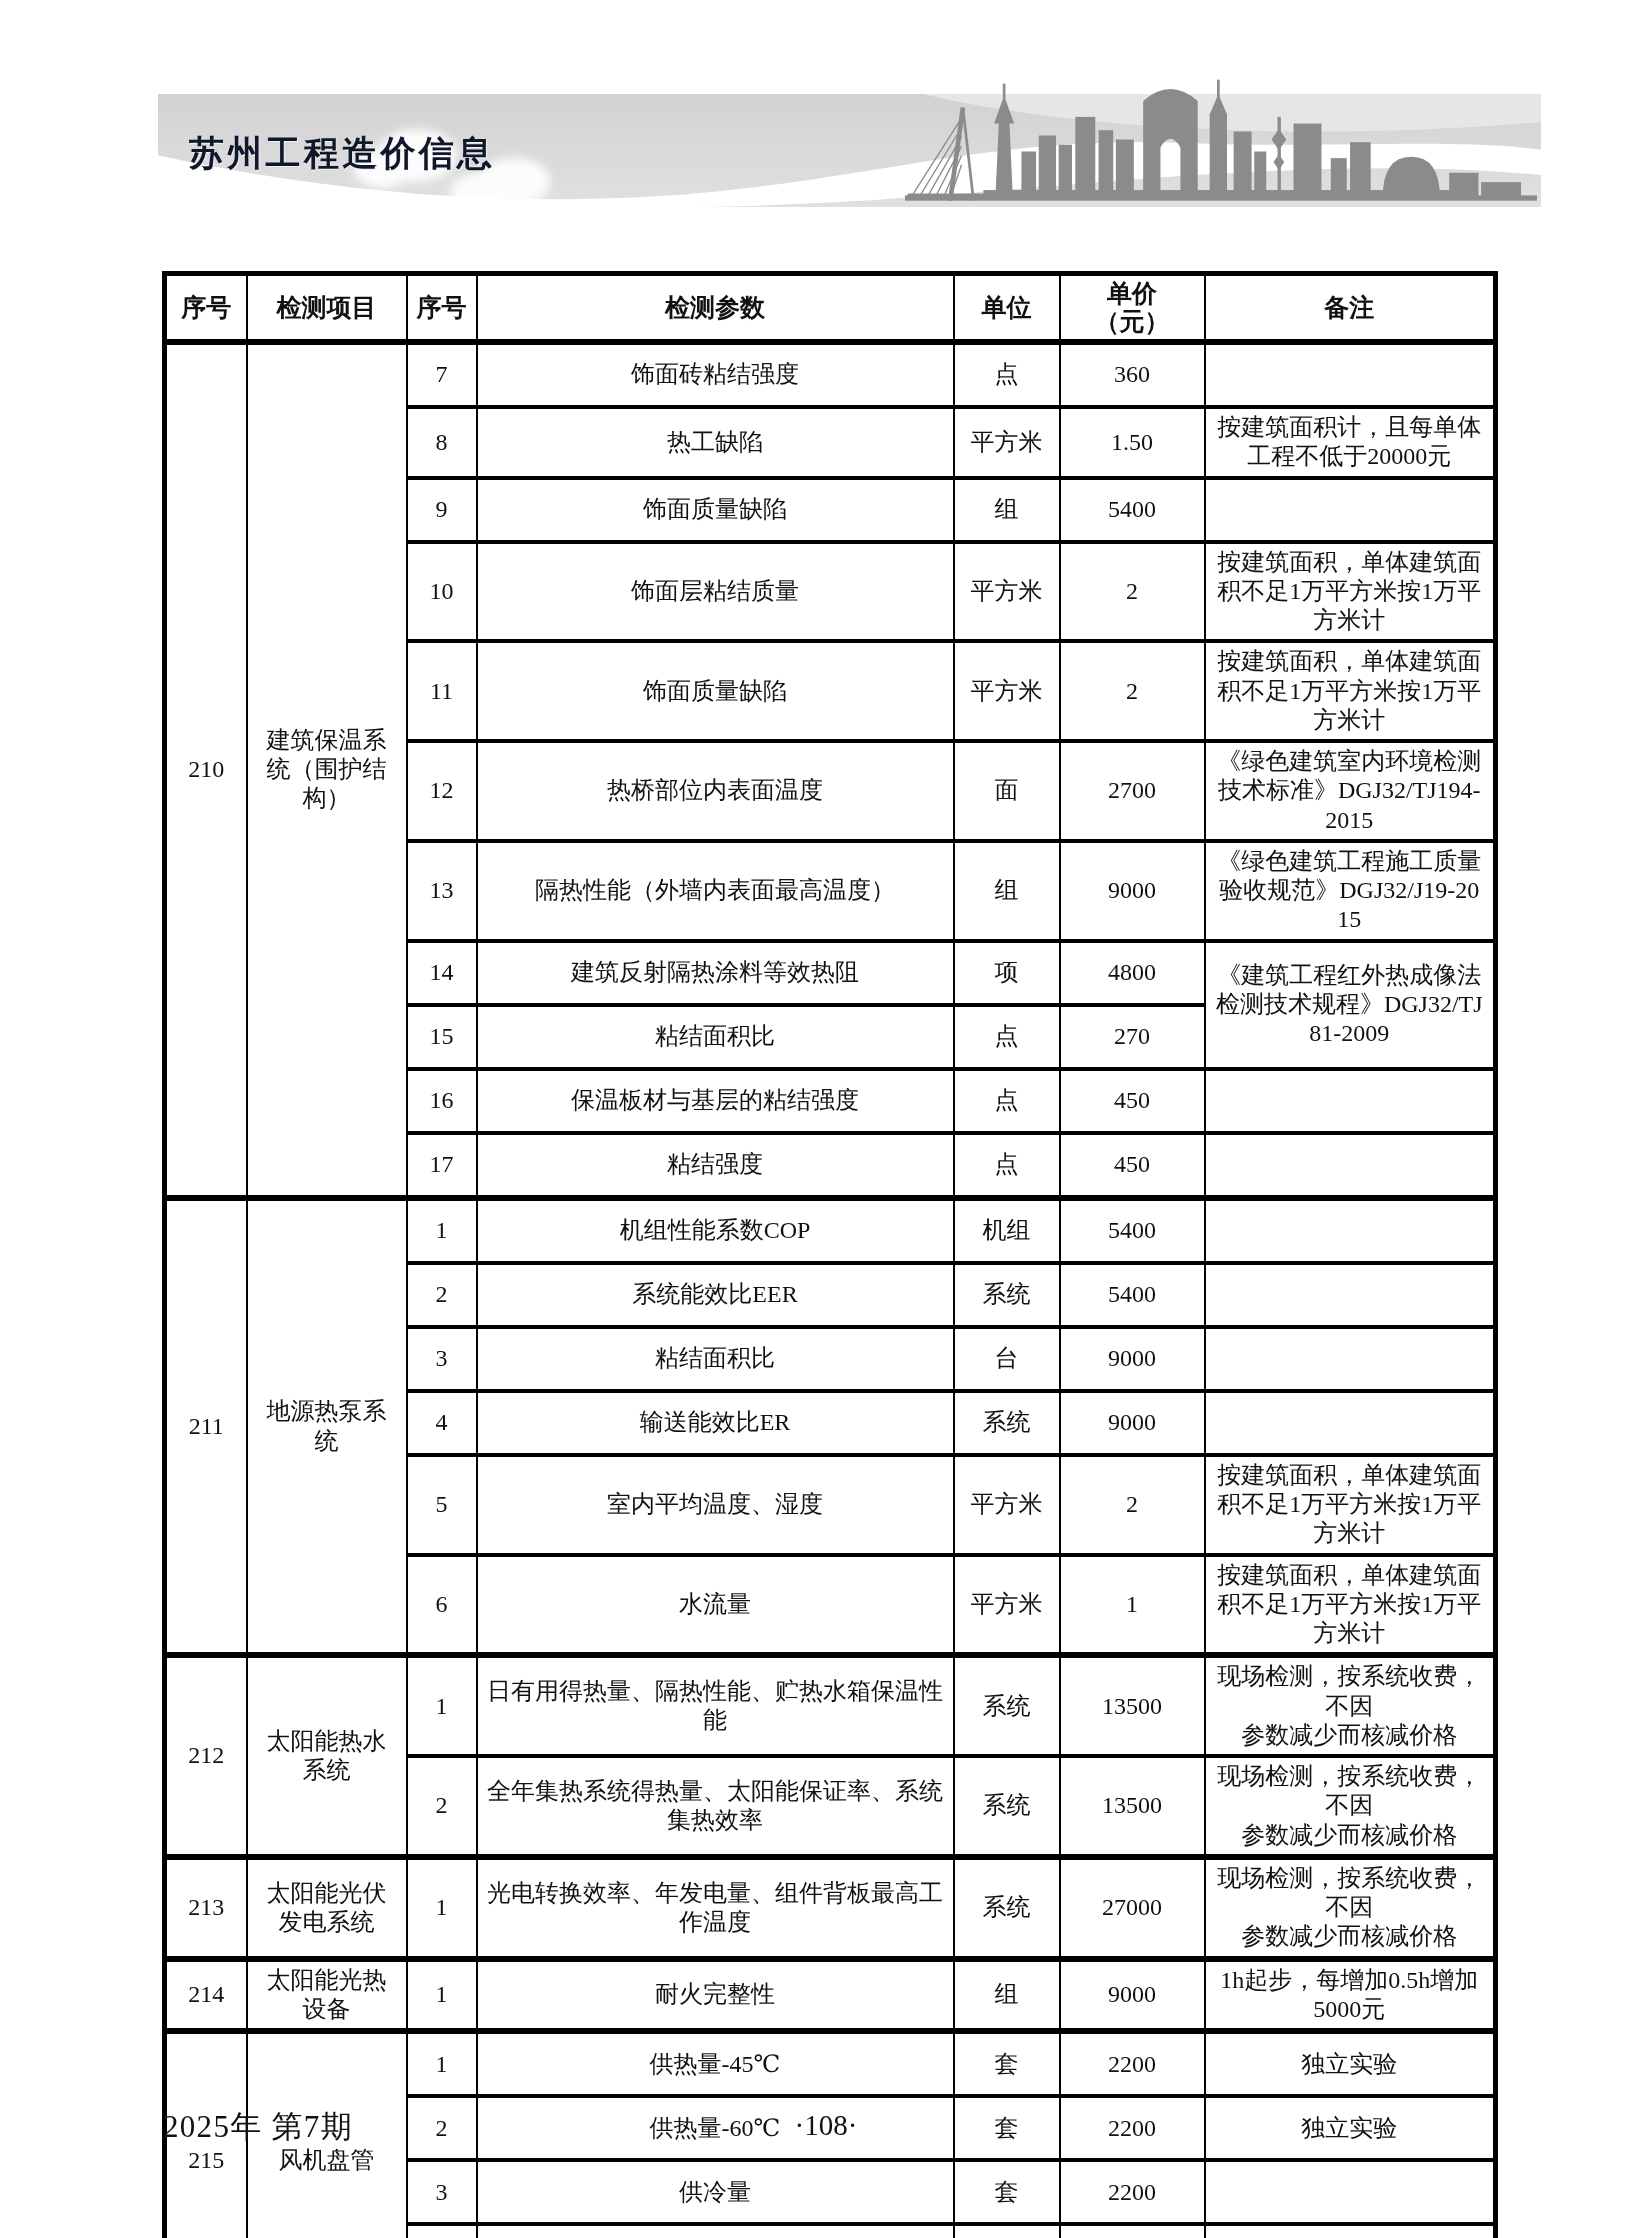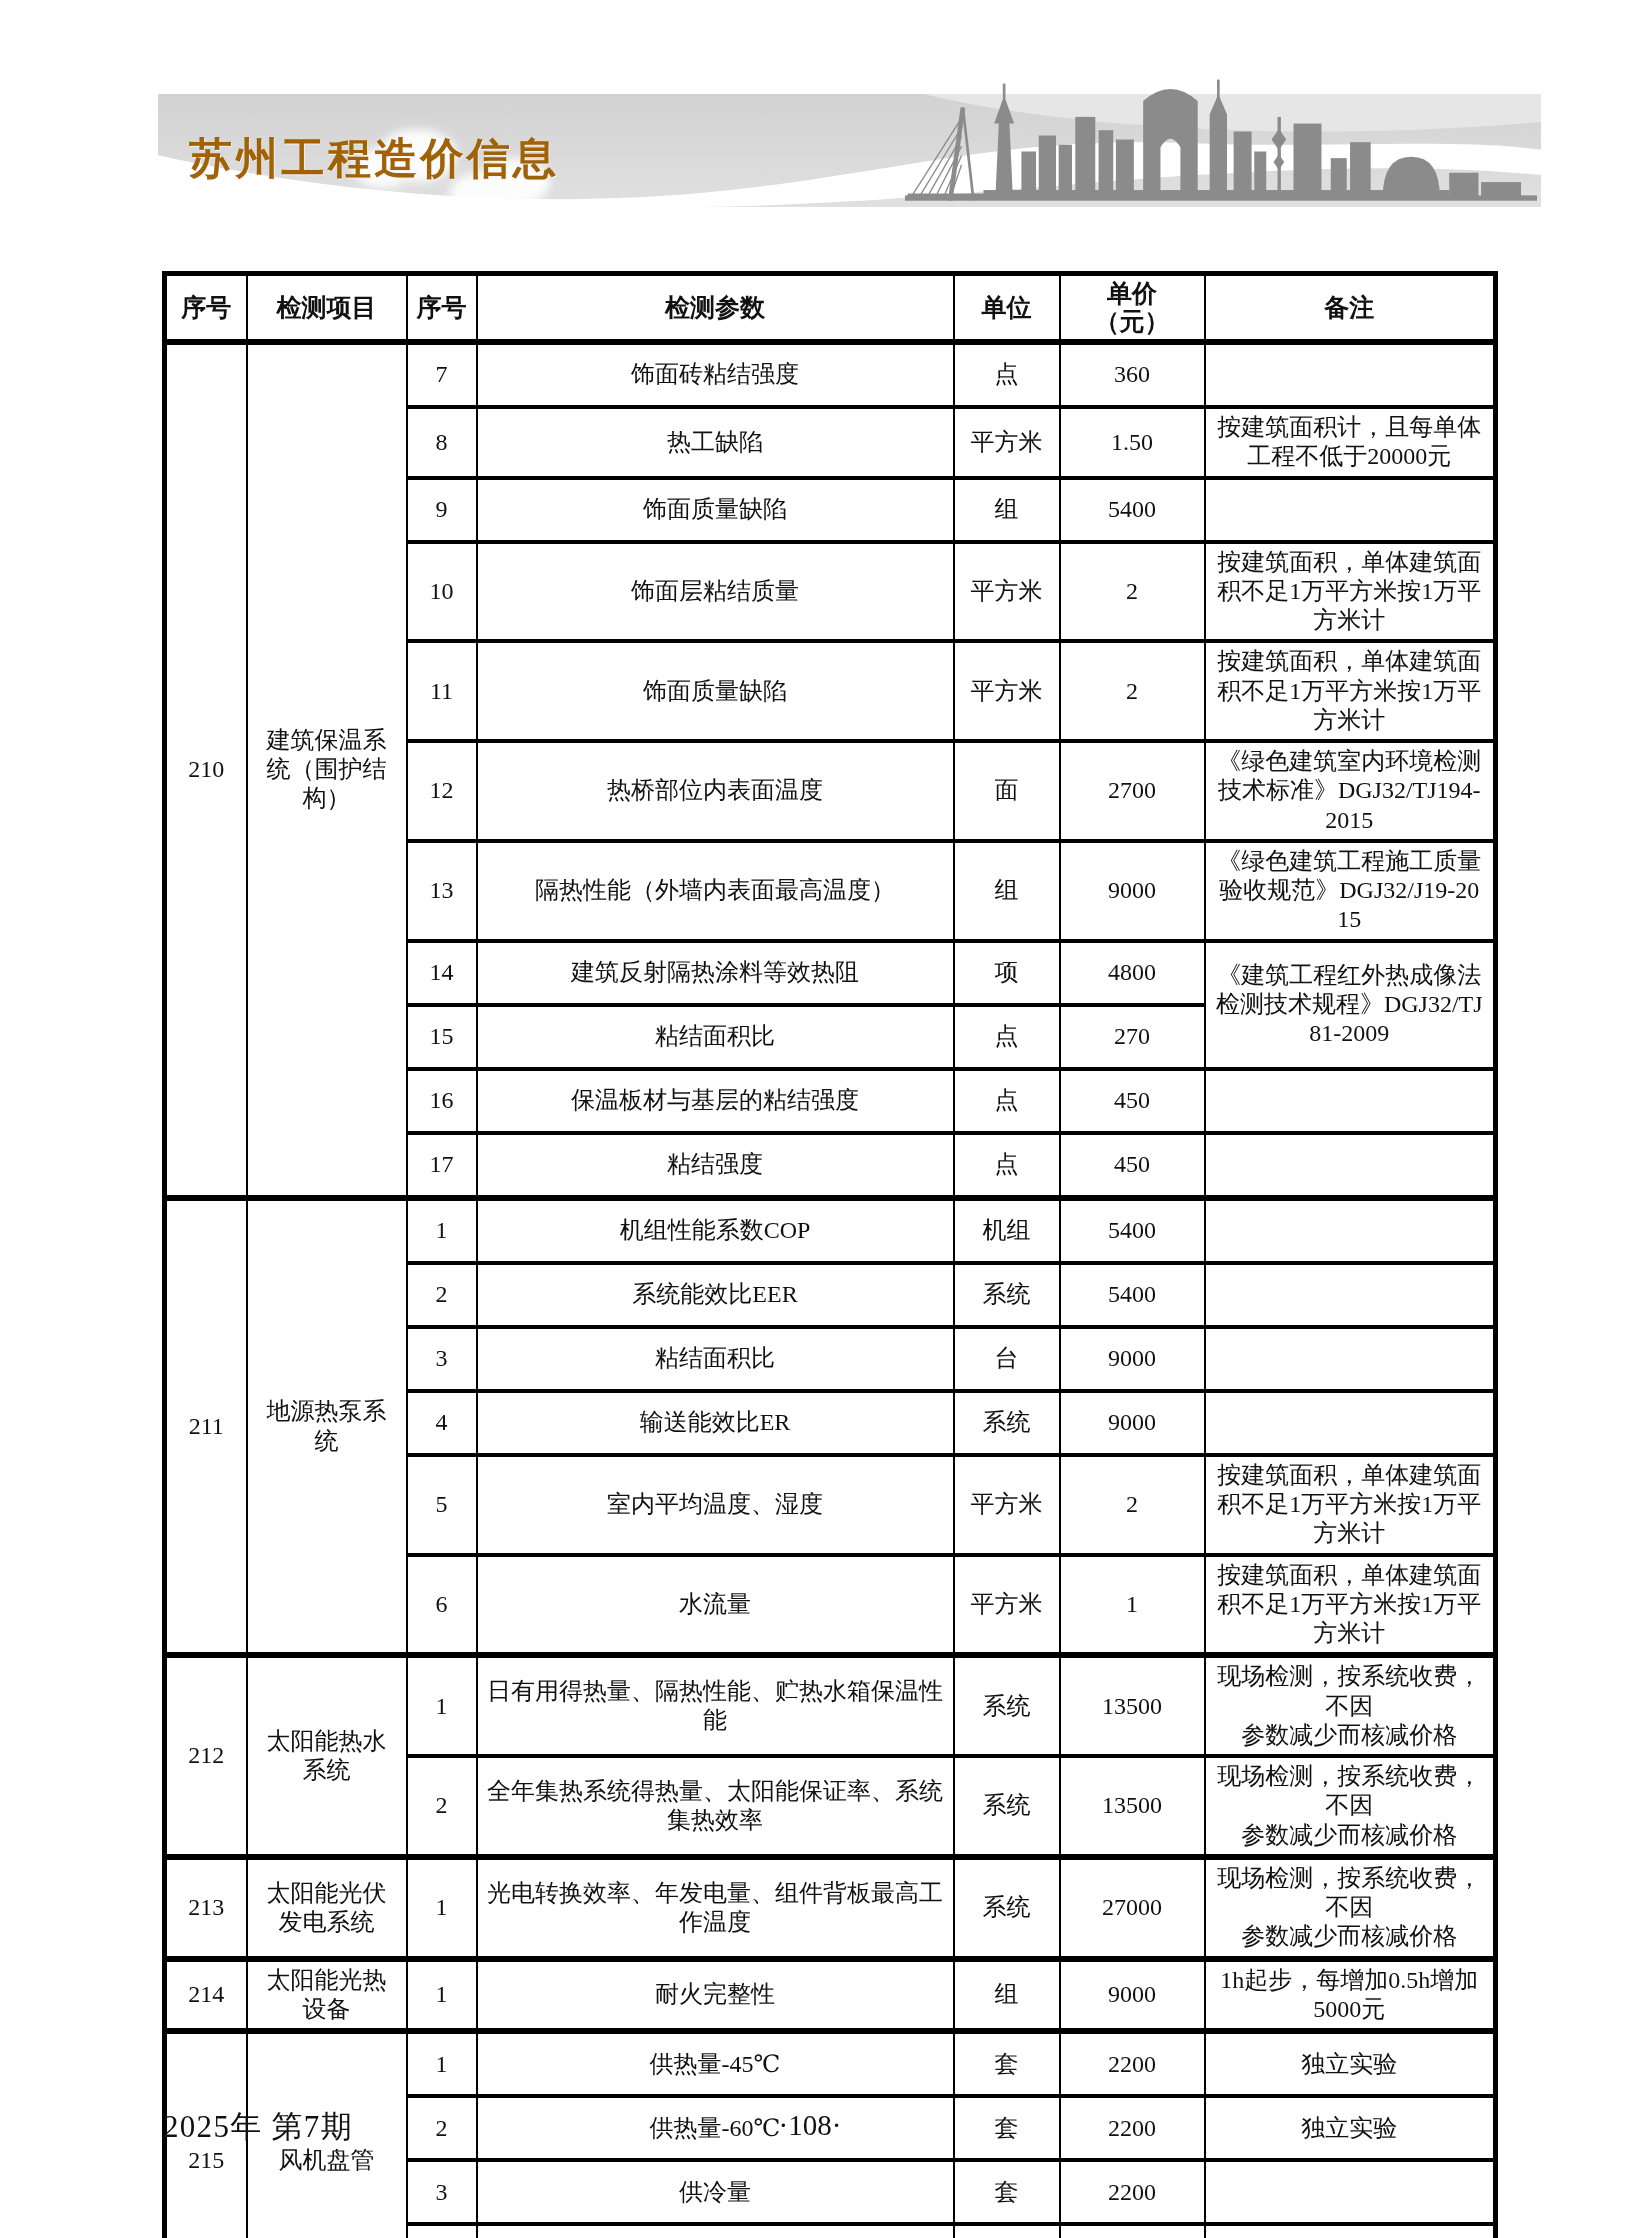--- a/index.html
+++ b/index.html
@@ -13,22 +13,22 @@
   .banner { position:absolute; left:158px; top:94px; width:1383px; height:113px; }
   .band   { position:absolute; inset:0; background:linear-gradient(180deg,#d2d2d2 0%,#dadada 55%,#e0e0e0 100%); }
   .wave-svg { position:absolute; inset:0; width:100%; height:100%; }
   .cloud { position:absolute; background:#ffffff; border-radius:50%; filter:blur(4.7px); opacity:.92; }
   .cloud.c1 { left:219px; top:35px;  width:80px; height:53px; }
   .cloud.c1:after { content:""; position:absolute; left:-24px; top:18.6px; width:60px; height:40px; background:#fff; border-radius:50%; }
   .cloud.c2 { left:319px; top:64px;  width:73px; height:48px; }
   .cloud.c2:after { content:""; position:absolute; left:-26.6px; top:14.6px; width:56px; height:39px; background:#fff; border-radius:50%; }
   .skyline-svg { position:absolute; right:4px; bottom:-1.3px; width:632px; height:137px; }
   .banner-title {
-    position:absolute; left:31px; top:36px; font-size:43px; font-weight:bold;
-    color:#a16207; letter-spacing:3.3px; white-space:nowrap;
+    position:absolute; left:31px; top:36px; font-size:35px; font-weight:bold;
+    color:#0f172a; letter-spacing:3.3px; white-space:nowrap;
     text-shadow:0.7px 0.7px 0 #f2f2f2;
   }
 
   
   table.price {
     position:absolute; left:162px; top:271px; width:1332px;
     border-collapse:collapse; table-layout:fixed;
     border:5.3px solid #000;
   }
   table.price th, table.price td {
@@ -40,21 +40,21 @@
   table.price td { height:52px; }
   tr.section-start td { border-top-width:6px; }
   .c-secno { font-size:25px; }
   .c-item  { font-size:25px; padding-left:8px; padding-right:8px; }
   .c-param { text-align:left; padding-left:14.6px; padding-right:10.6px;margin-left:28px; }
   .c-remark{ font-size:23px; padding-left:6.6px; padding-right:6.6px; }
   .pre { white-space:pre-line; }
 
   
   .footer-issue { position:absolute; left:163px; top:2106px; font-size:31px; letter-spacing:1.3px; }
-  .footer-page  { position:absolute; left:144px; top:2109px; width:1332px; text-align:center; font-size:29px; }
+  .footer-page  { position:absolute; left:160px; top:2109px; width:1332px; text-align:center; font-size:29px; }
 </style>
 </head>
 <body>
 
 <div class="page">
 
   <div class="banner">
     <div class="band"></div>
     <svg class="wave-svg" viewBox="0 0 2080 170" preserveAspectRatio="none">
       <path d="M1150,0 C1400,58 1750,70 2080,42 L2080,0 Z" fill="#e6e6e6"></path>

